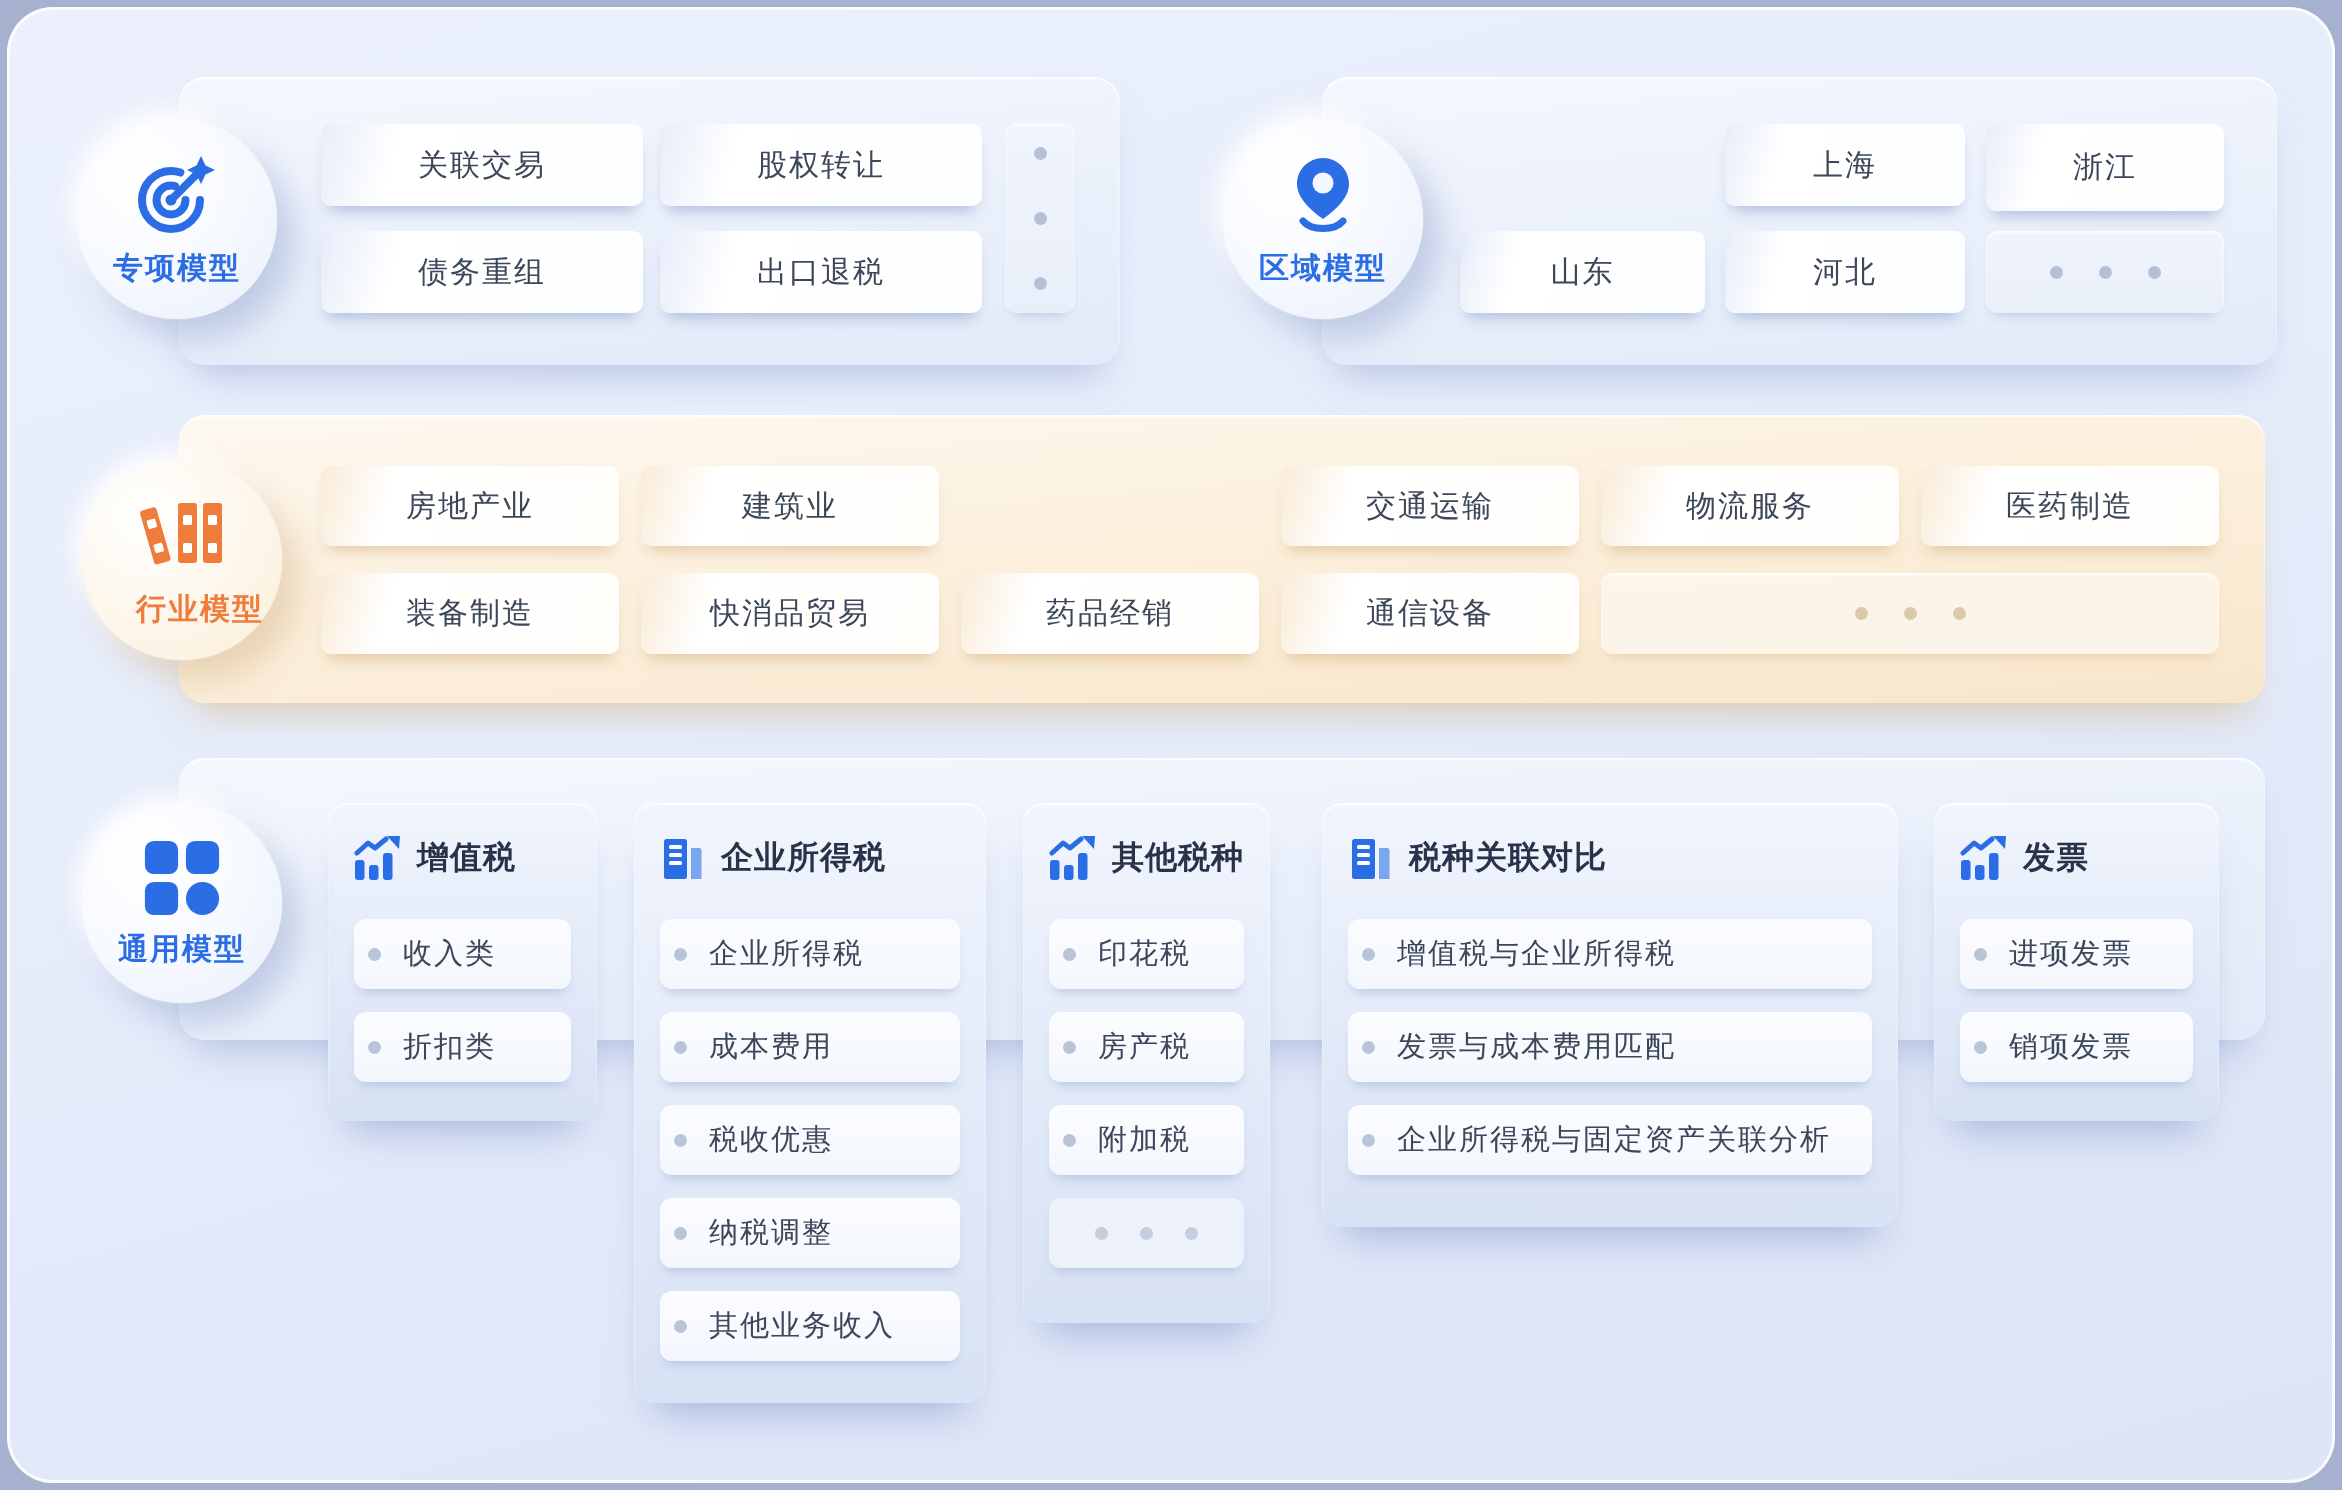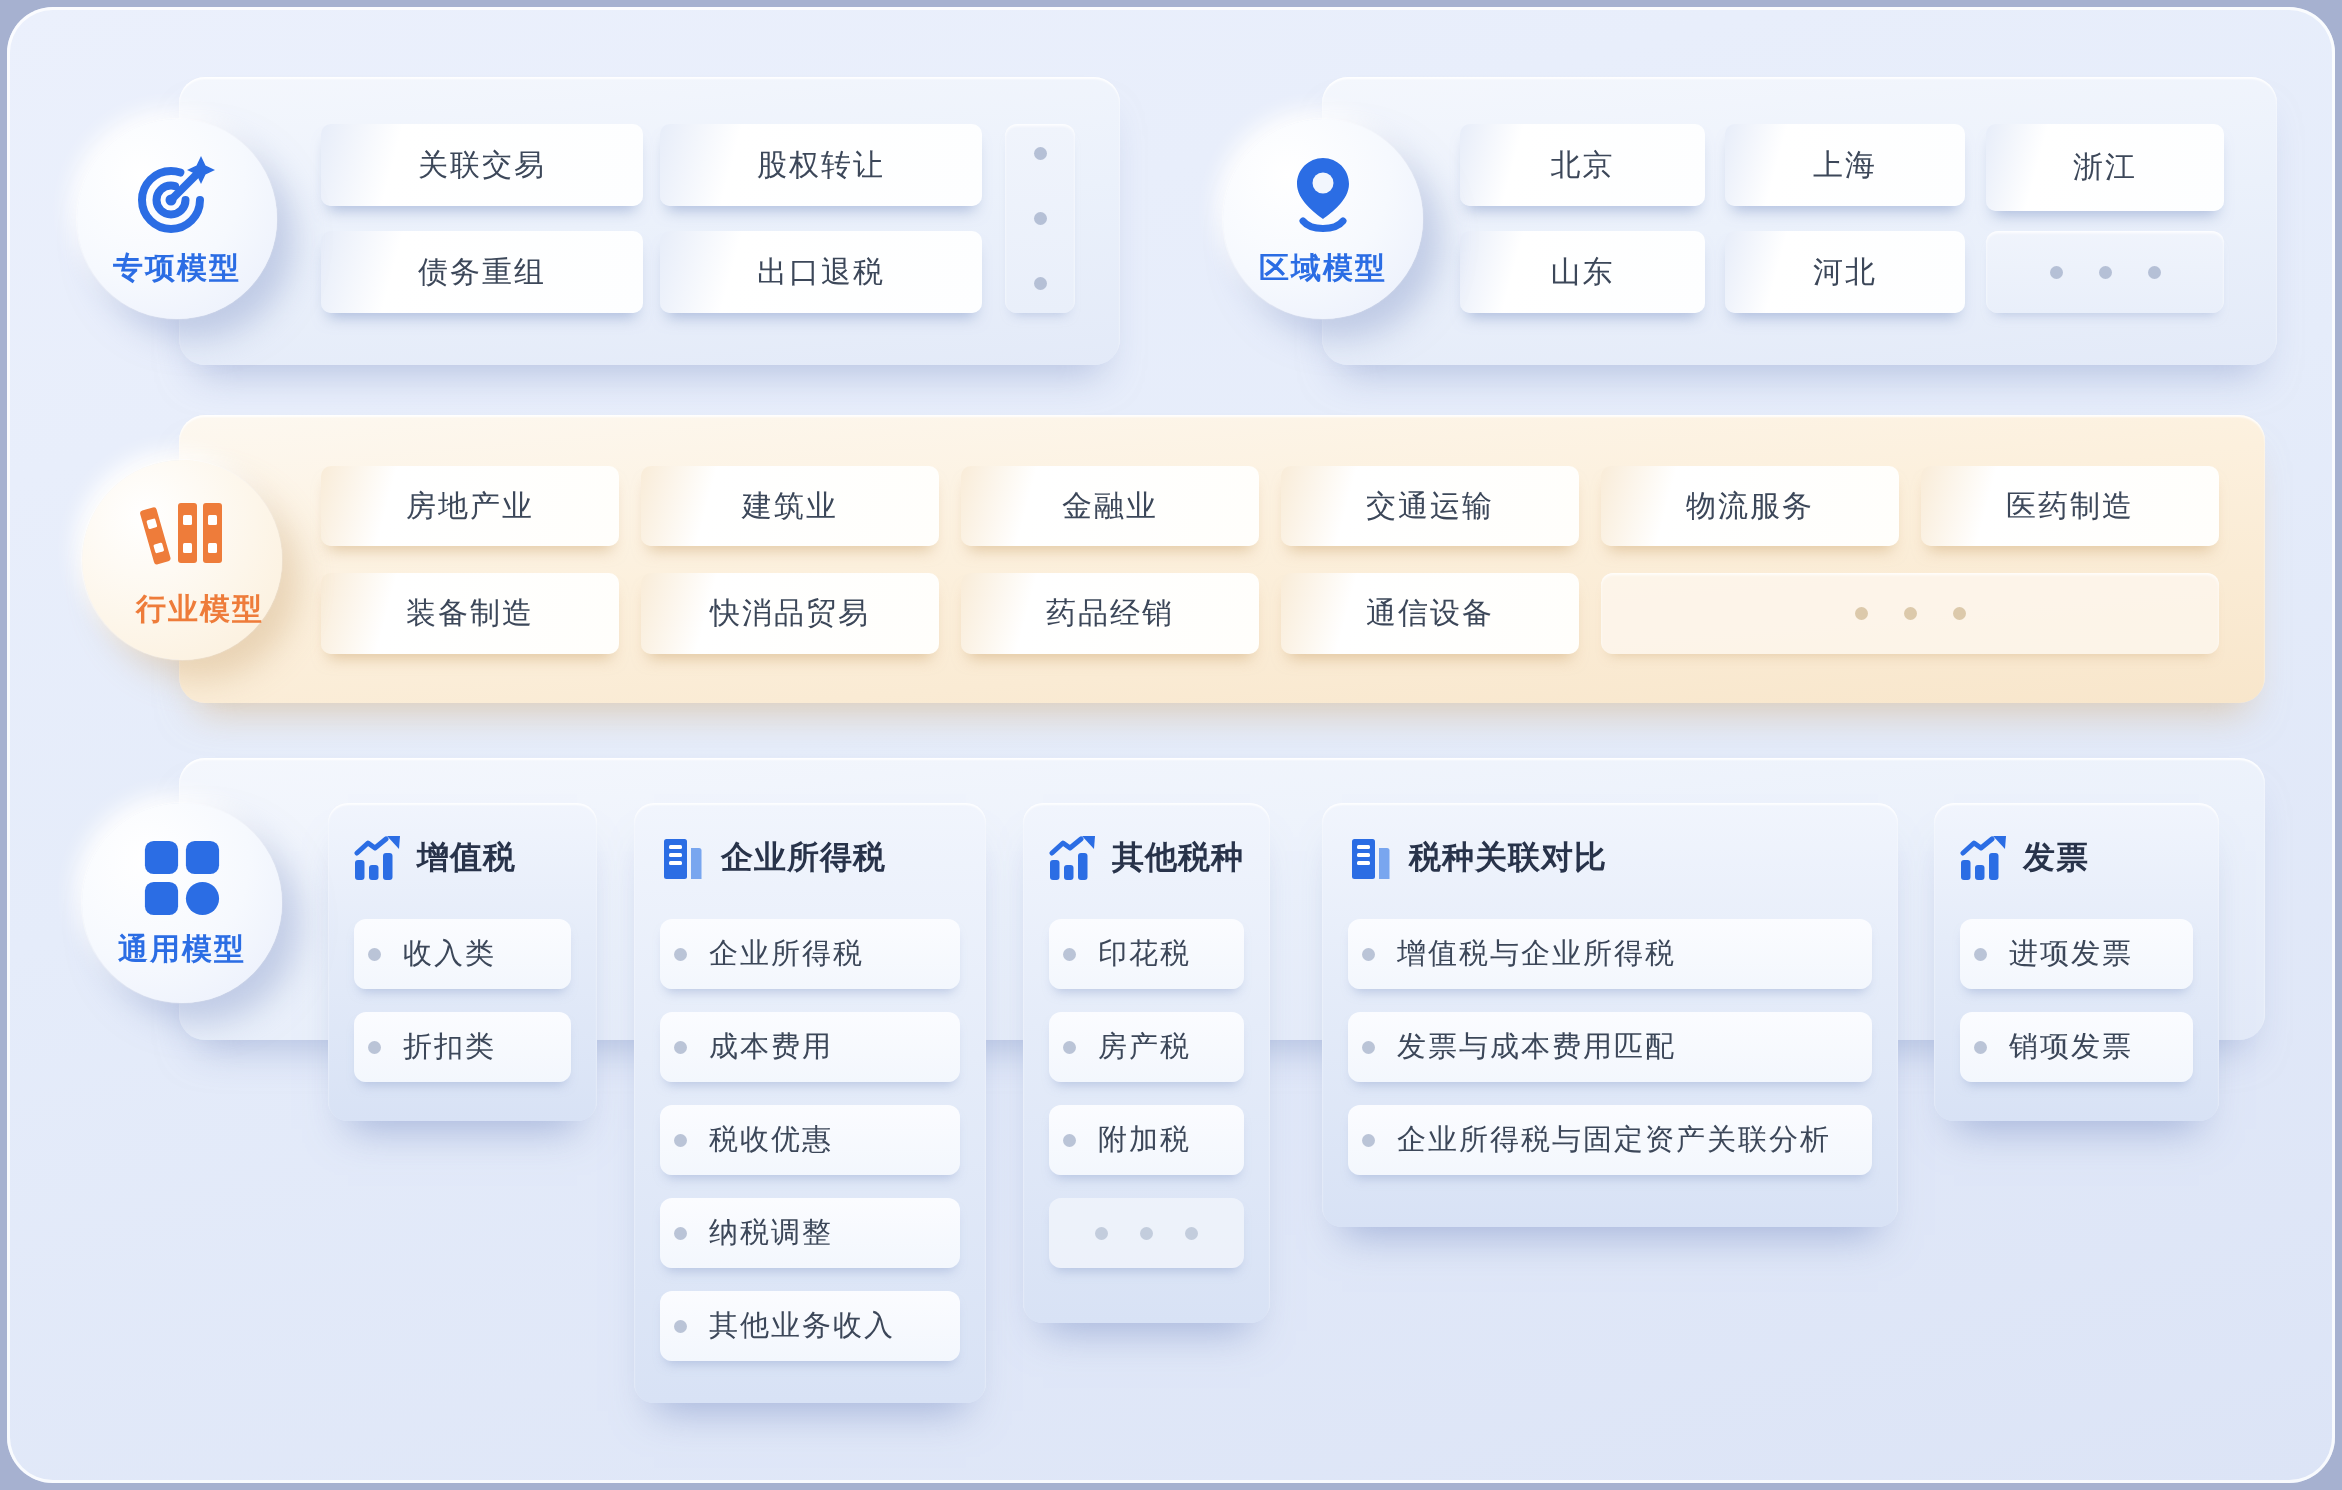--- a/index.html
+++ b/index.html
@@ -121,21 +121,20 @@
         <circle cx="38" cy="50" r="14.5" fill="none" stroke="#2b6de4" stroke-width="8" stroke-linecap="round" stroke-dasharray="72 19"></circle>
         <circle cx="38" cy="50" r="5.5" fill="#2b6de4"></circle>
         <line x1="38" y1="50" x2="62" y2="26" stroke="#2b6de4" stroke-width="8" stroke-linecap="round"></line>
         <path d="M68 6 L72.5 15.5 L82 20 L72.5 24.5 L68 34 L63.5 24.5 L54 20 L63.5 15.5 Z" fill="#2b6de4"></path>
       </svg>
     </span>
     <span class="badge-label">专项模型</span>
   </div>
 
   <section class="panel panel-blue" style="left:1315px; top:70px; width:955px; height:288px;">
-    <div class="chip chip-blue" style="left:138px; top:47px; width:245px; height:82px;">北京</div>
     <div class="chip chip-blue" style="left:403px; top:47px; width:240px; height:82px;">上海</div>
     <div class="chip chip-blue" style="left:664px; top:47px; width:238px; height:87px;">浙江</div>
     <div class="chip chip-blue" style="left:138px; top:154px; width:245px; height:82px;">山东</div>
     <div class="chip chip-blue" style="left:403px; top:154px; width:240px; height:82px;">河北</div>
     <div class="more more-blue more-h" style="left:664px; top:154px; width:238px; height:82px;">
       <span class="dot"></span>
       <span class="dot"></span>
       <span class="dot"></span>
     </div>
   </section>
@@ -147,21 +146,20 @@
         <circle cx="44" cy="33" r="10.5" fill="#f2f6fd"></circle>
         <path d="M24 71 C32 81 56 81 64 71" fill="none" stroke="#2b6de4" stroke-width="7" stroke-linecap="round"></path>
       </svg>
     </span>
     <span class="badge-label">区域模型</span>
   </div>
 
   <section class="panel panel-warm" style="left:172px; top:408px; width:2086px; height:288px;">
     <div class="chip chip-warm" style="left:142px; top:51px; width:298px; height:80px;">房地产业</div>
     <div class="chip chip-warm" style="left:462px; top:51px; width:298px; height:80px;">建筑业</div>
-    <div class="chip chip-warm" style="left:782px; top:51px; width:298px; height:80px;">金融业</div>
     <div class="chip chip-warm" style="left:1102px; top:51px; width:298px; height:80px;">交通运输</div>
     <div class="chip chip-warm" style="left:1422px; top:51px; width:298px; height:80px;">物流服务</div>
     <div class="chip chip-warm" style="left:1742px; top:51px; width:298px; height:80px;">医药制造</div>
     <div class="chip chip-warm" style="left:142px; top:158px; width:298px; height:81px;">装备制造</div>
     <div class="chip chip-warm" style="left:462px; top:158px; width:298px; height:81px;">快消品贸易</div>
     <div class="chip chip-warm" style="left:782px; top:158px; width:298px; height:81px;">药品经销</div>
     <div class="chip chip-warm" style="left:1102px; top:158px; width:298px; height:81px;">通信设备</div>
     <div class="more more-warm more-h" style="left:1422px; top:158px; width:618px; height:81px;">
       <span class="dot"></span>
       <span class="dot"></span>

